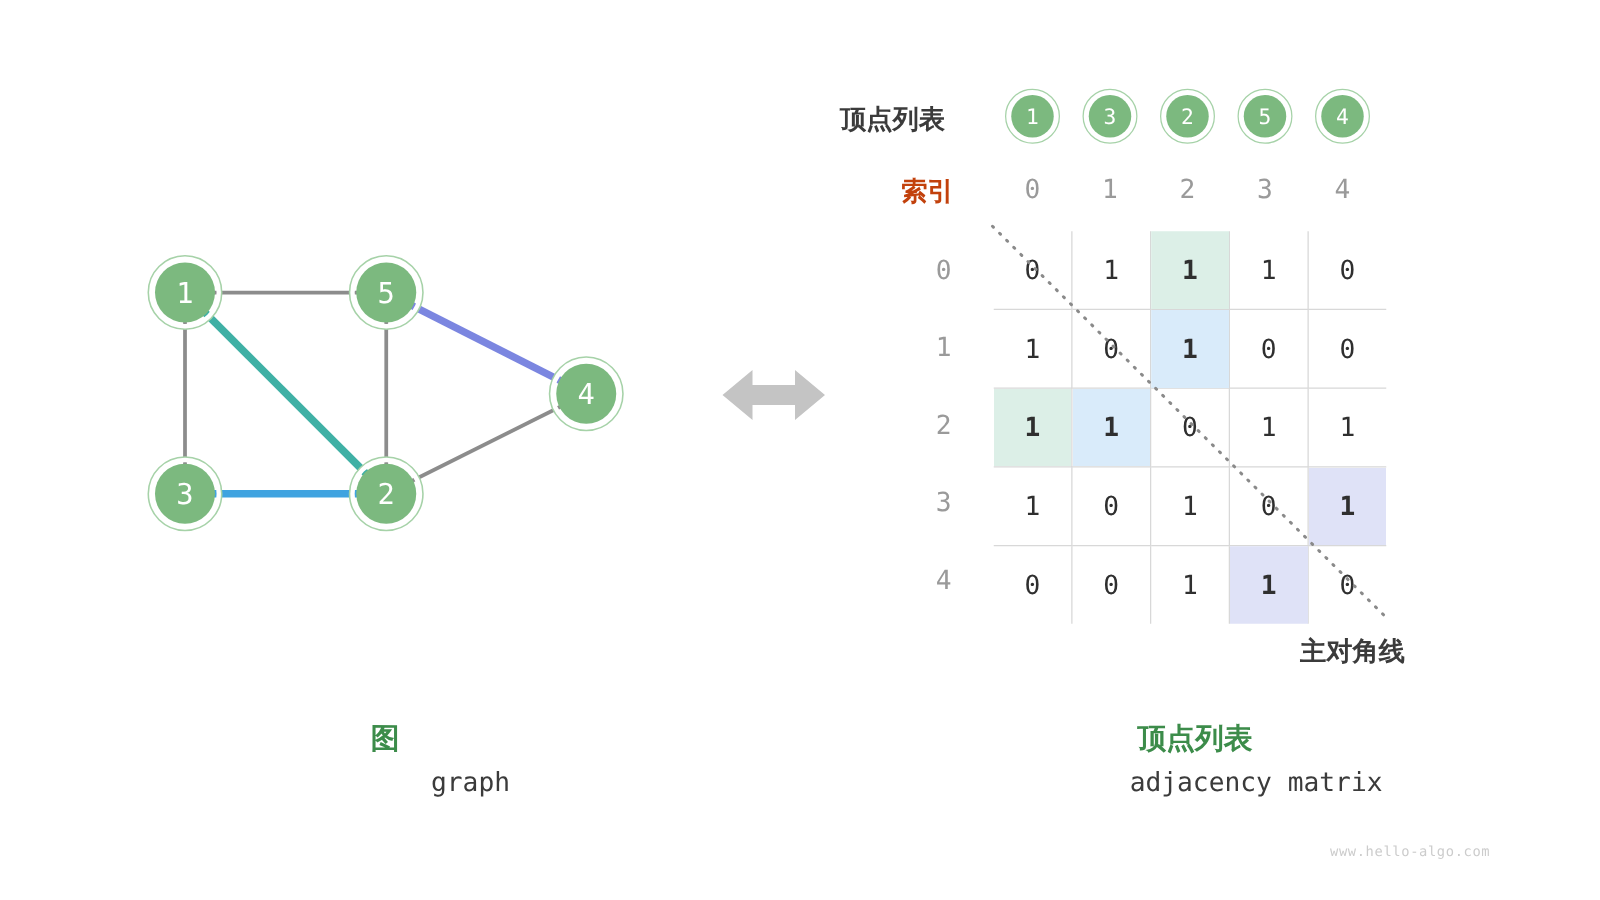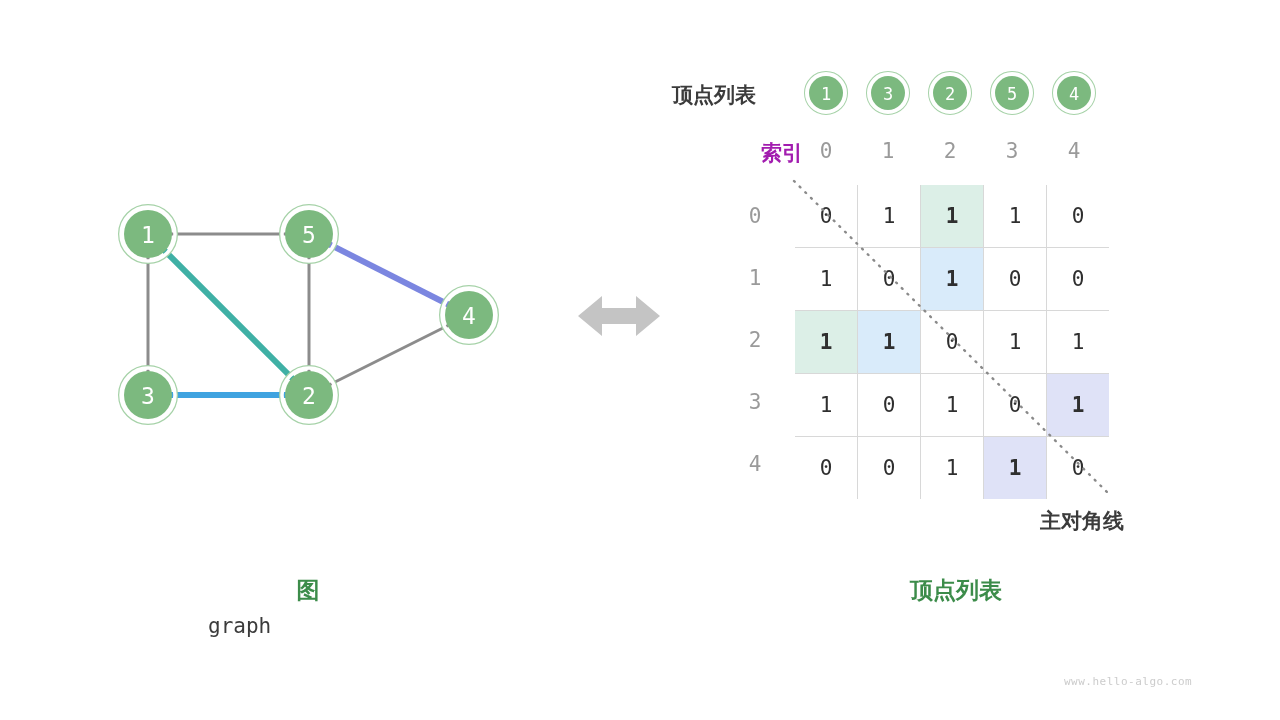--- a/index.html
+++ b/index.html
@@ -109,35 +109,35 @@
 
   
   .cn-head {
     position: absolute;
     font-family: "DejaVu Sans", "Liberation Sans", sans-serif;
     font-weight: bold;
     font-size: 21px;
     white-space: nowrap;
   }
   #vertex-list-label { left: 672px; top: 81px; color: #3b3b3b; }
-  #index-label       { left: 721px; top: 139px; color: #a21caf; margin-left: 40px; }
+  #index-label       { left: 721px; top: 139px; color: #c2410c; }
   #diagonal-label    { left: 1040px; top: 507px; color: #3b3b3b; }
 
   .caption-cn {
     position: absolute;
     text-align: center;
     font-family: "DejaVu Sans", "Liberation Sans", sans-serif;
     font-weight: bold;
     font-size: 23px;
     color: #3c8c4a;
     white-space: nowrap;
   }
   .caption-en {
     position: absolute;
-    text-align: left;
+    text-align: right;
     font-family: "DejaVu Sans Mono", "Liberation Mono", monospace;
     font-size: 21px;
     color: #3b3b3b;
     white-space: nowrap;
   }
   #graph-caption-cn  { left: 208px; top: 575px; width: 200px; }
   #graph-caption-en  { left: 208px; top: 614px; width: 200px; }
   #matrix-caption-cn { left: 806px; top: 575px; width: 300px; }
   #matrix-caption-en { left: 806px; top: 614px; width: 300px; }
 
@@ -304,15 +304,16 @@
   </div>
 
   <svg id="diag-svg" viewBox="0 0 345 340" xmlns="http://www.w3.org/2000/svg">
     <line x1="14" y1="9" x2="331" y2="324" stroke="#8a8a8a" stroke-width="2.4" stroke-linecap="round" stroke-dasharray="1 7"></line>
   </svg>
 
   <div class="caption-cn" id="graph-caption-cn">图</div>
   <div class="caption-en" id="graph-caption-en">graph</div>
 
   <div class="caption-cn" id="matrix-caption-cn">顶点列表</div>
+  <div class="caption-en" id="matrix-caption-en">adjacency matrix</div>
 
   <div id="watermark">www.hello-algo.com</div>
 </div>
 
 </body></html>

